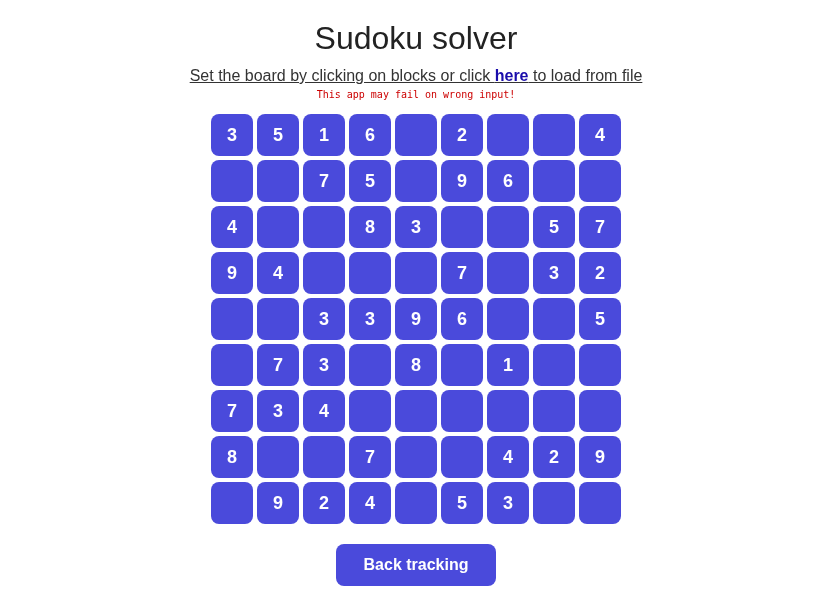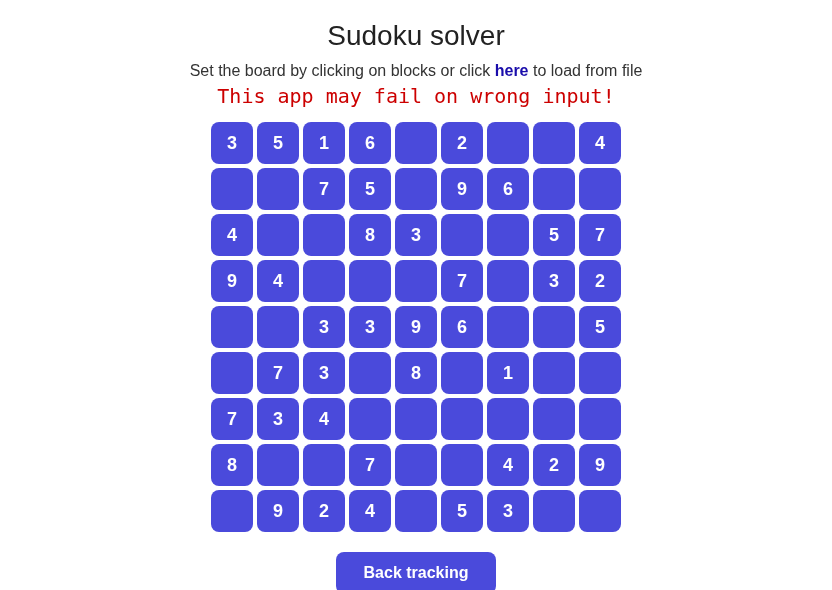--- a/index.html
+++ b/index.html
@@ -6,39 +6,40 @@
     body {
       font-family: Arial, sans-serif;
       background: #fff;
       display: flex;
       flex-direction: column;
       align-items: center;
       padding: 20px;
       min-height: 590px;
     }
     h1 {
-      font-size: 28px;
+      font-size: 32px;
       font-weight: normal;
       color: #222;
       margin-bottom: 10px;
     }
     .subtitle {
       font-size: 16px;
       color: #333;
       margin-bottom: 4px;
+      text-decoration: underline;
     }
     .subtitle a {
       color: #1a0dab;
       font-weight: bold;
       text-decoration: none;
     }
     .warning {
       color: #cc0000;
       font-family: monospace;
-      font-size: 20px;
+      font-size: 10px;
       margin-bottom: 14px;
     }
     .grid {
       display: grid;
       grid-template-columns: repeat(9, 42px);
       grid-template-rows: repeat(9, 42px);
       gap: 4px;
       margin-bottom: 20px;
     }
     .cell {

